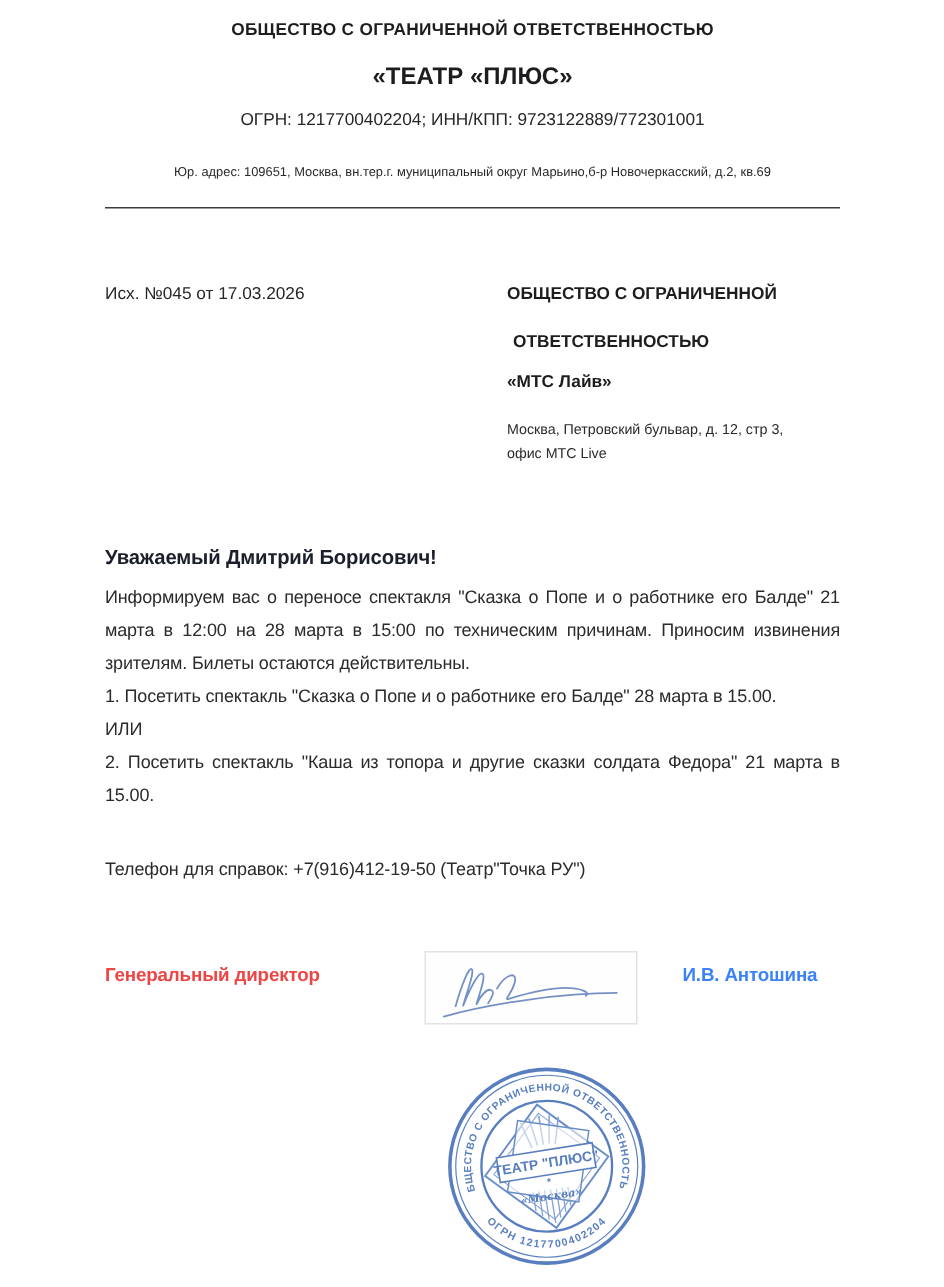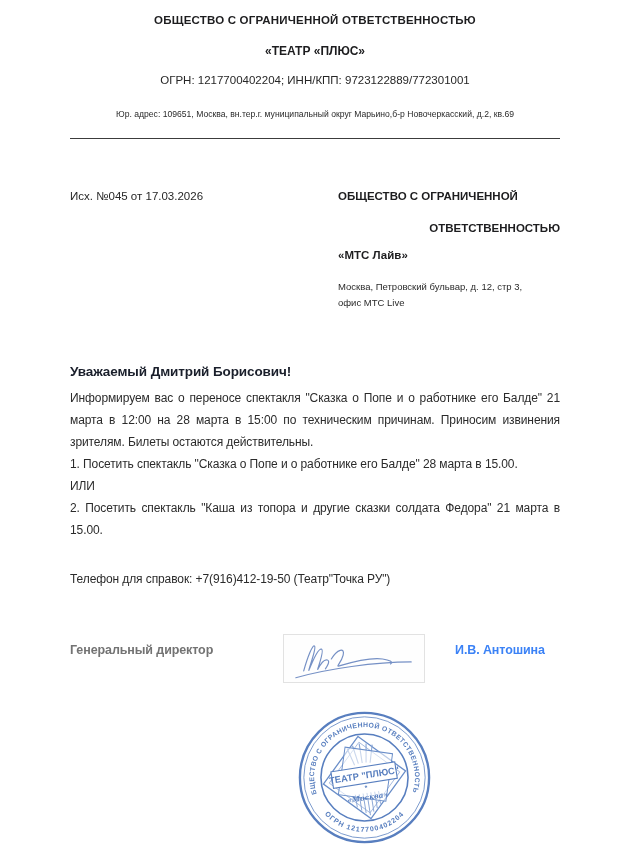--- a/index.html
+++ b/index.html
@@ -16,38 +16,38 @@
     padding: 0 69px 0 70px;
     box-sizing: border-box;
   }
   
   .letterhead { text-align: center; }
   .lh-org {
     margin-top: 14px; font-weight: 700; font-size: 11.5px;
     letter-spacing: 0.2px; line-height: 13px;
   }
   .lh-name {
-    margin-top: 18px; font-weight: 700; font-size: 12px; line-height: 13px;
+    margin-top: 18px; font-weight: 700; font-size: 16px; line-height: 13px;
   }
   .lh-reg {
     margin-top: 16px; font-size: 11.5px; line-height: 13px; color: #262626;
   }
   .lh-addr {
     margin-top: 22px; font-size: 8.6px; line-height: 10px; color: #2a2a2a;
   }
   .lh-rule {
     margin-top: 19px; height: 0;
     border-top: 1.2px solid #3c3c3c;
   }
   
   .ref-row { display: flex; margin-top: 50px; }
   .ref-out { font-size: 11.5px; line-height: 14px; color: #262626; }
   .recipient { margin-left: auto; width: 222px; }
   .rc-l1 { font-weight: 700; font-size: 11.5px; line-height: 14px; margin: 0 0 18px; }
-  .rc-l2 { font-weight: 700; font-size: 11.5px; line-height: 14px; margin: 0 0 13px; padding-left: 4px; text-align: right; }
+  .rc-l2 { font-weight: 700; font-size: 11.5px; line-height: 14px; margin: 0 0 13px; padding-left: 4px; }
   .rc-l3 { font-weight: 700; font-size: 11.5px; line-height: 14px; margin: 0 0 17px; }
   .rc-addr { font-size: 9.5px; line-height: 15.5px; color: #2a2a2a; }
   
   .salutation {
     margin-top: 53px; 
     font-weight: 700; font-size: 13.5px; line-height: 17px;
     letter-spacing: -0.1px; color: #1a1f2b;
   }
   .body-text {
     margin-top: 7px; font-size: 12px; line-height: 22px;
@@ -56,21 +56,21 @@
   .body-text p { margin: 0; }
   .p-just { text-align: justify; }
   .phone-line {
     margin-top: 27px; font-size: 12px; line-height: 22px;
     letter-spacing: -0.1px; color: #2b2b2b;
   }
   
   .sig-row { display: flex; align-items: flex-start; margin-top: 52px; }
   .sig-title {
     width: 213px; font-weight: 700; font-size: 12.5px; line-height: 16px;
-    letter-spacing: -0.1px; color: #737373; flex: none;
+    letter-spacing: -0.1px; color: #ef4444; flex: none;
   }
   .sig-box {
     flex: none; width: 142px; height: 49px; margin-top: -8px;
     border: 1px solid #e2e2e2; background: #fefefe; box-sizing: border-box;
   }
   .sig-name {
     margin-left: 30px; font-weight: 700; font-size: 12.5px; line-height: 16px;
     letter-spacing: -0.1px; color: #3b82f6;
   }
   

